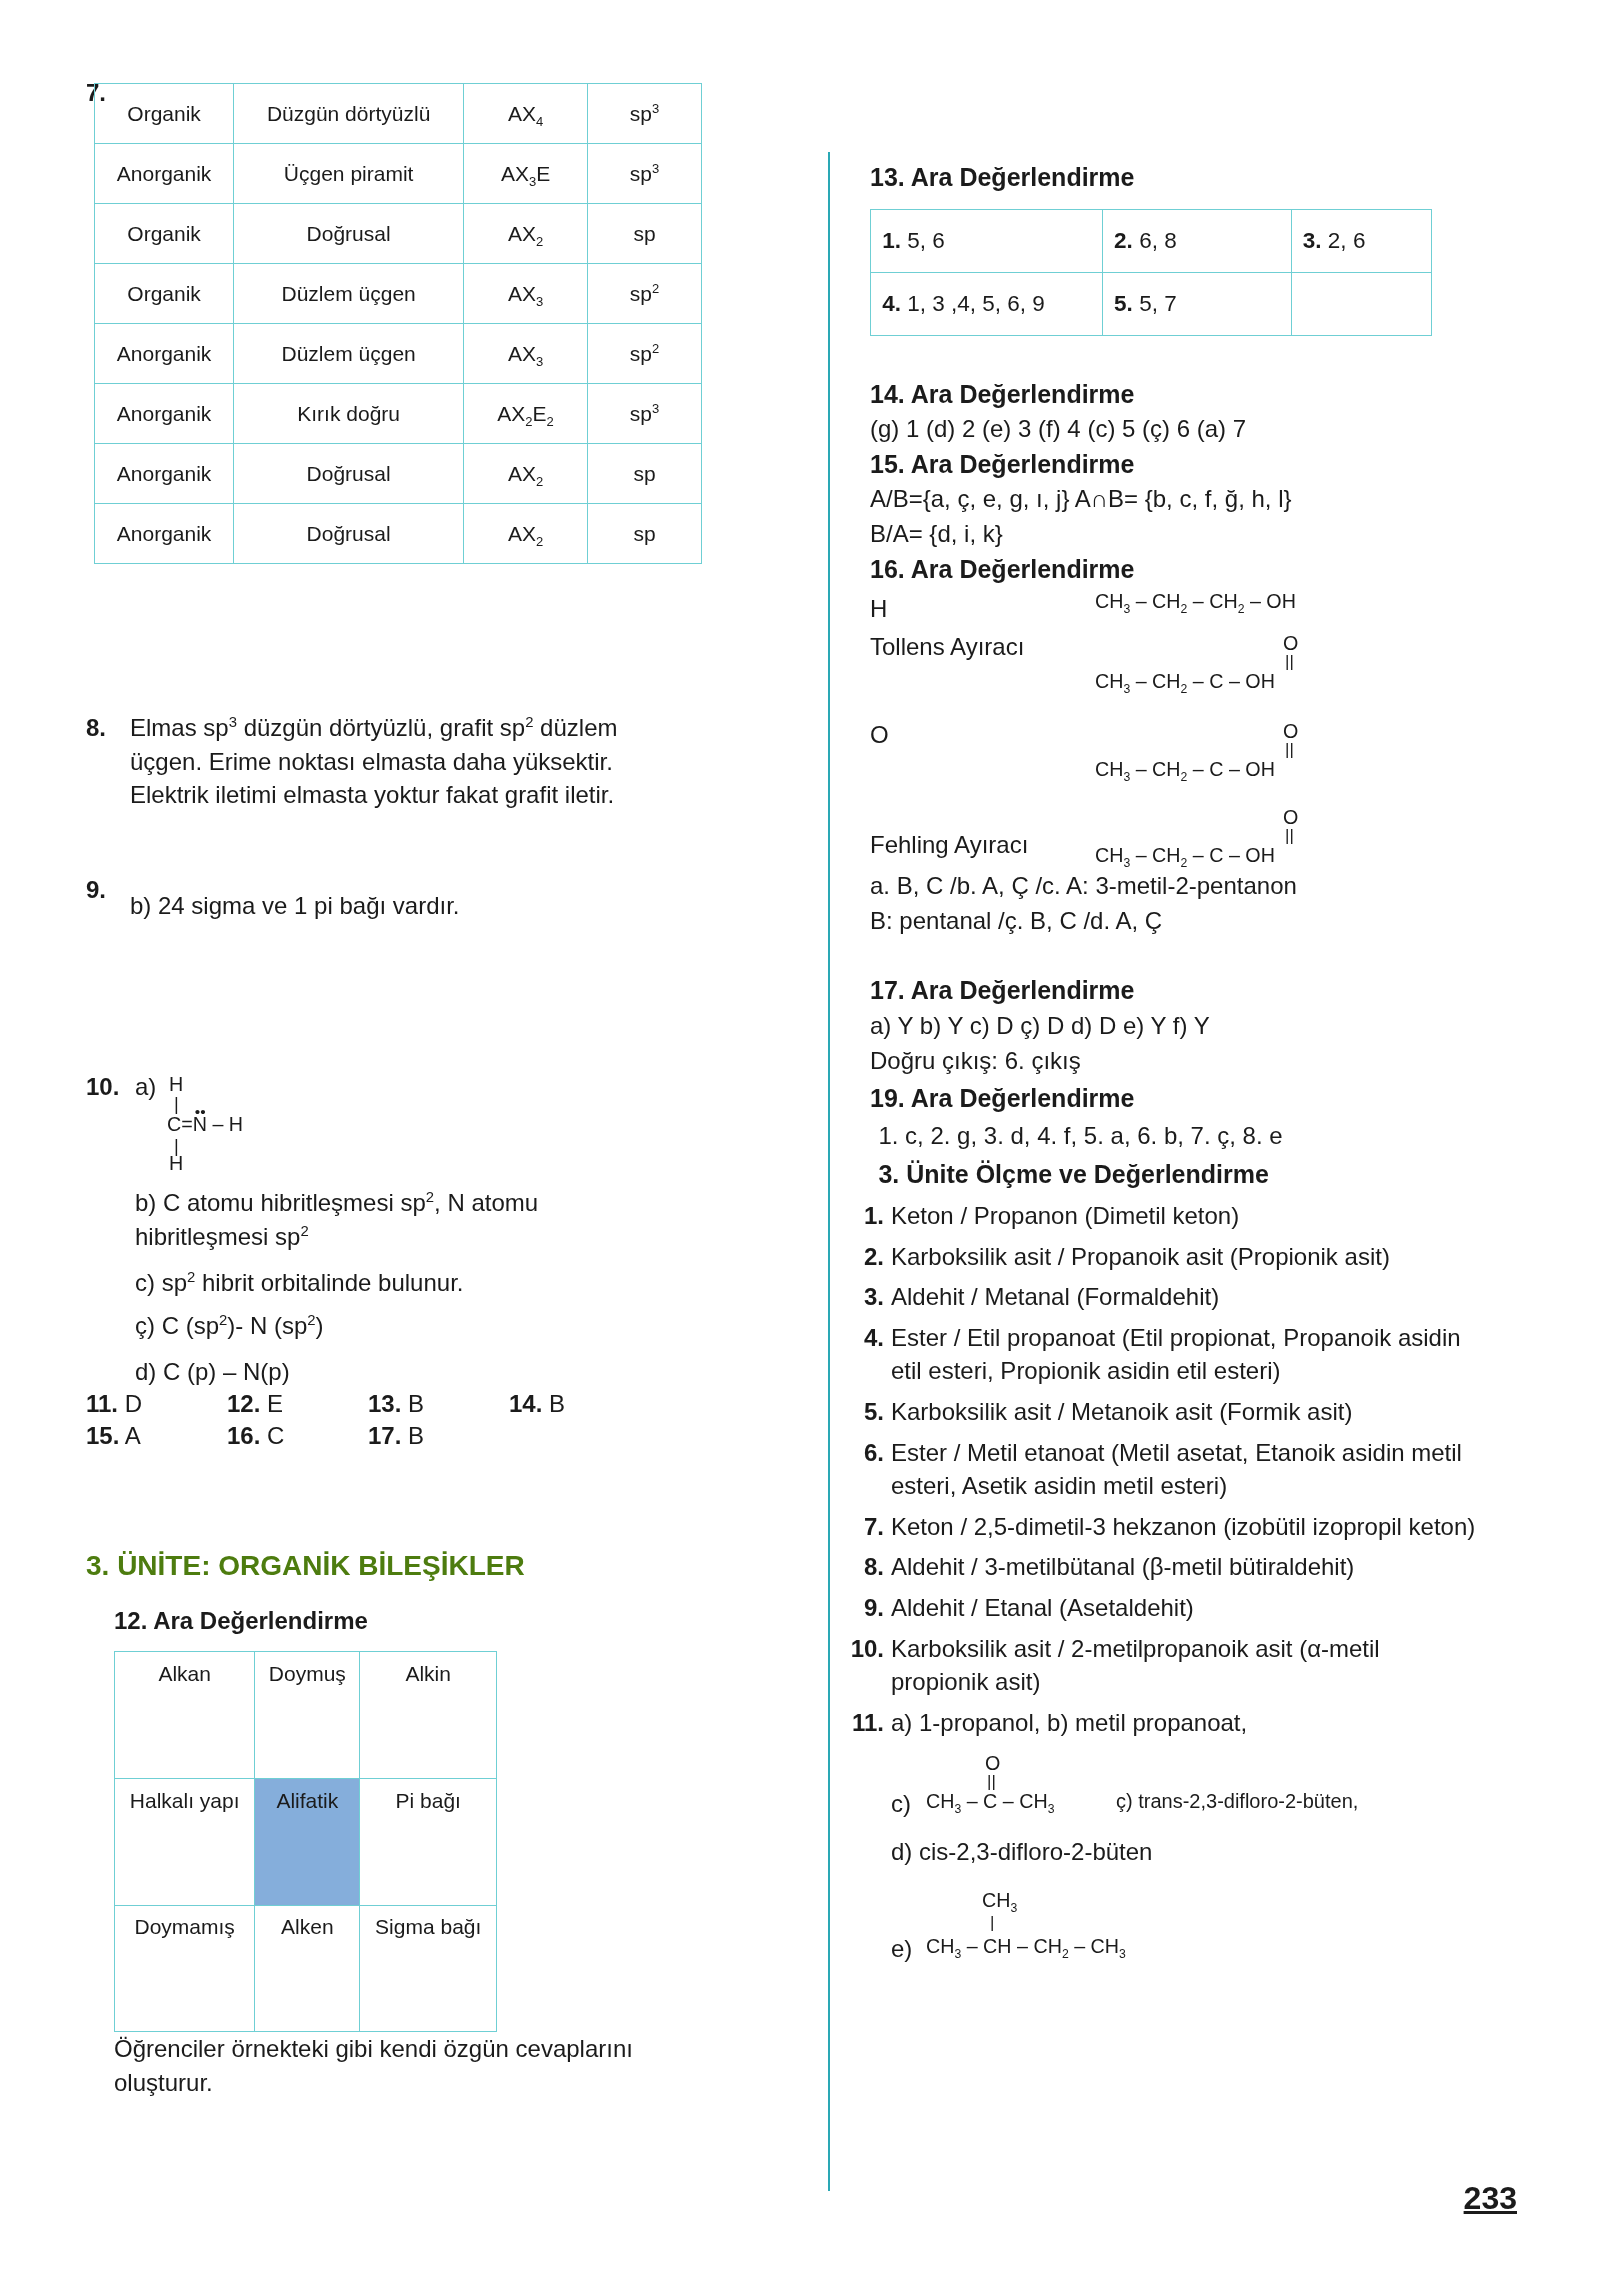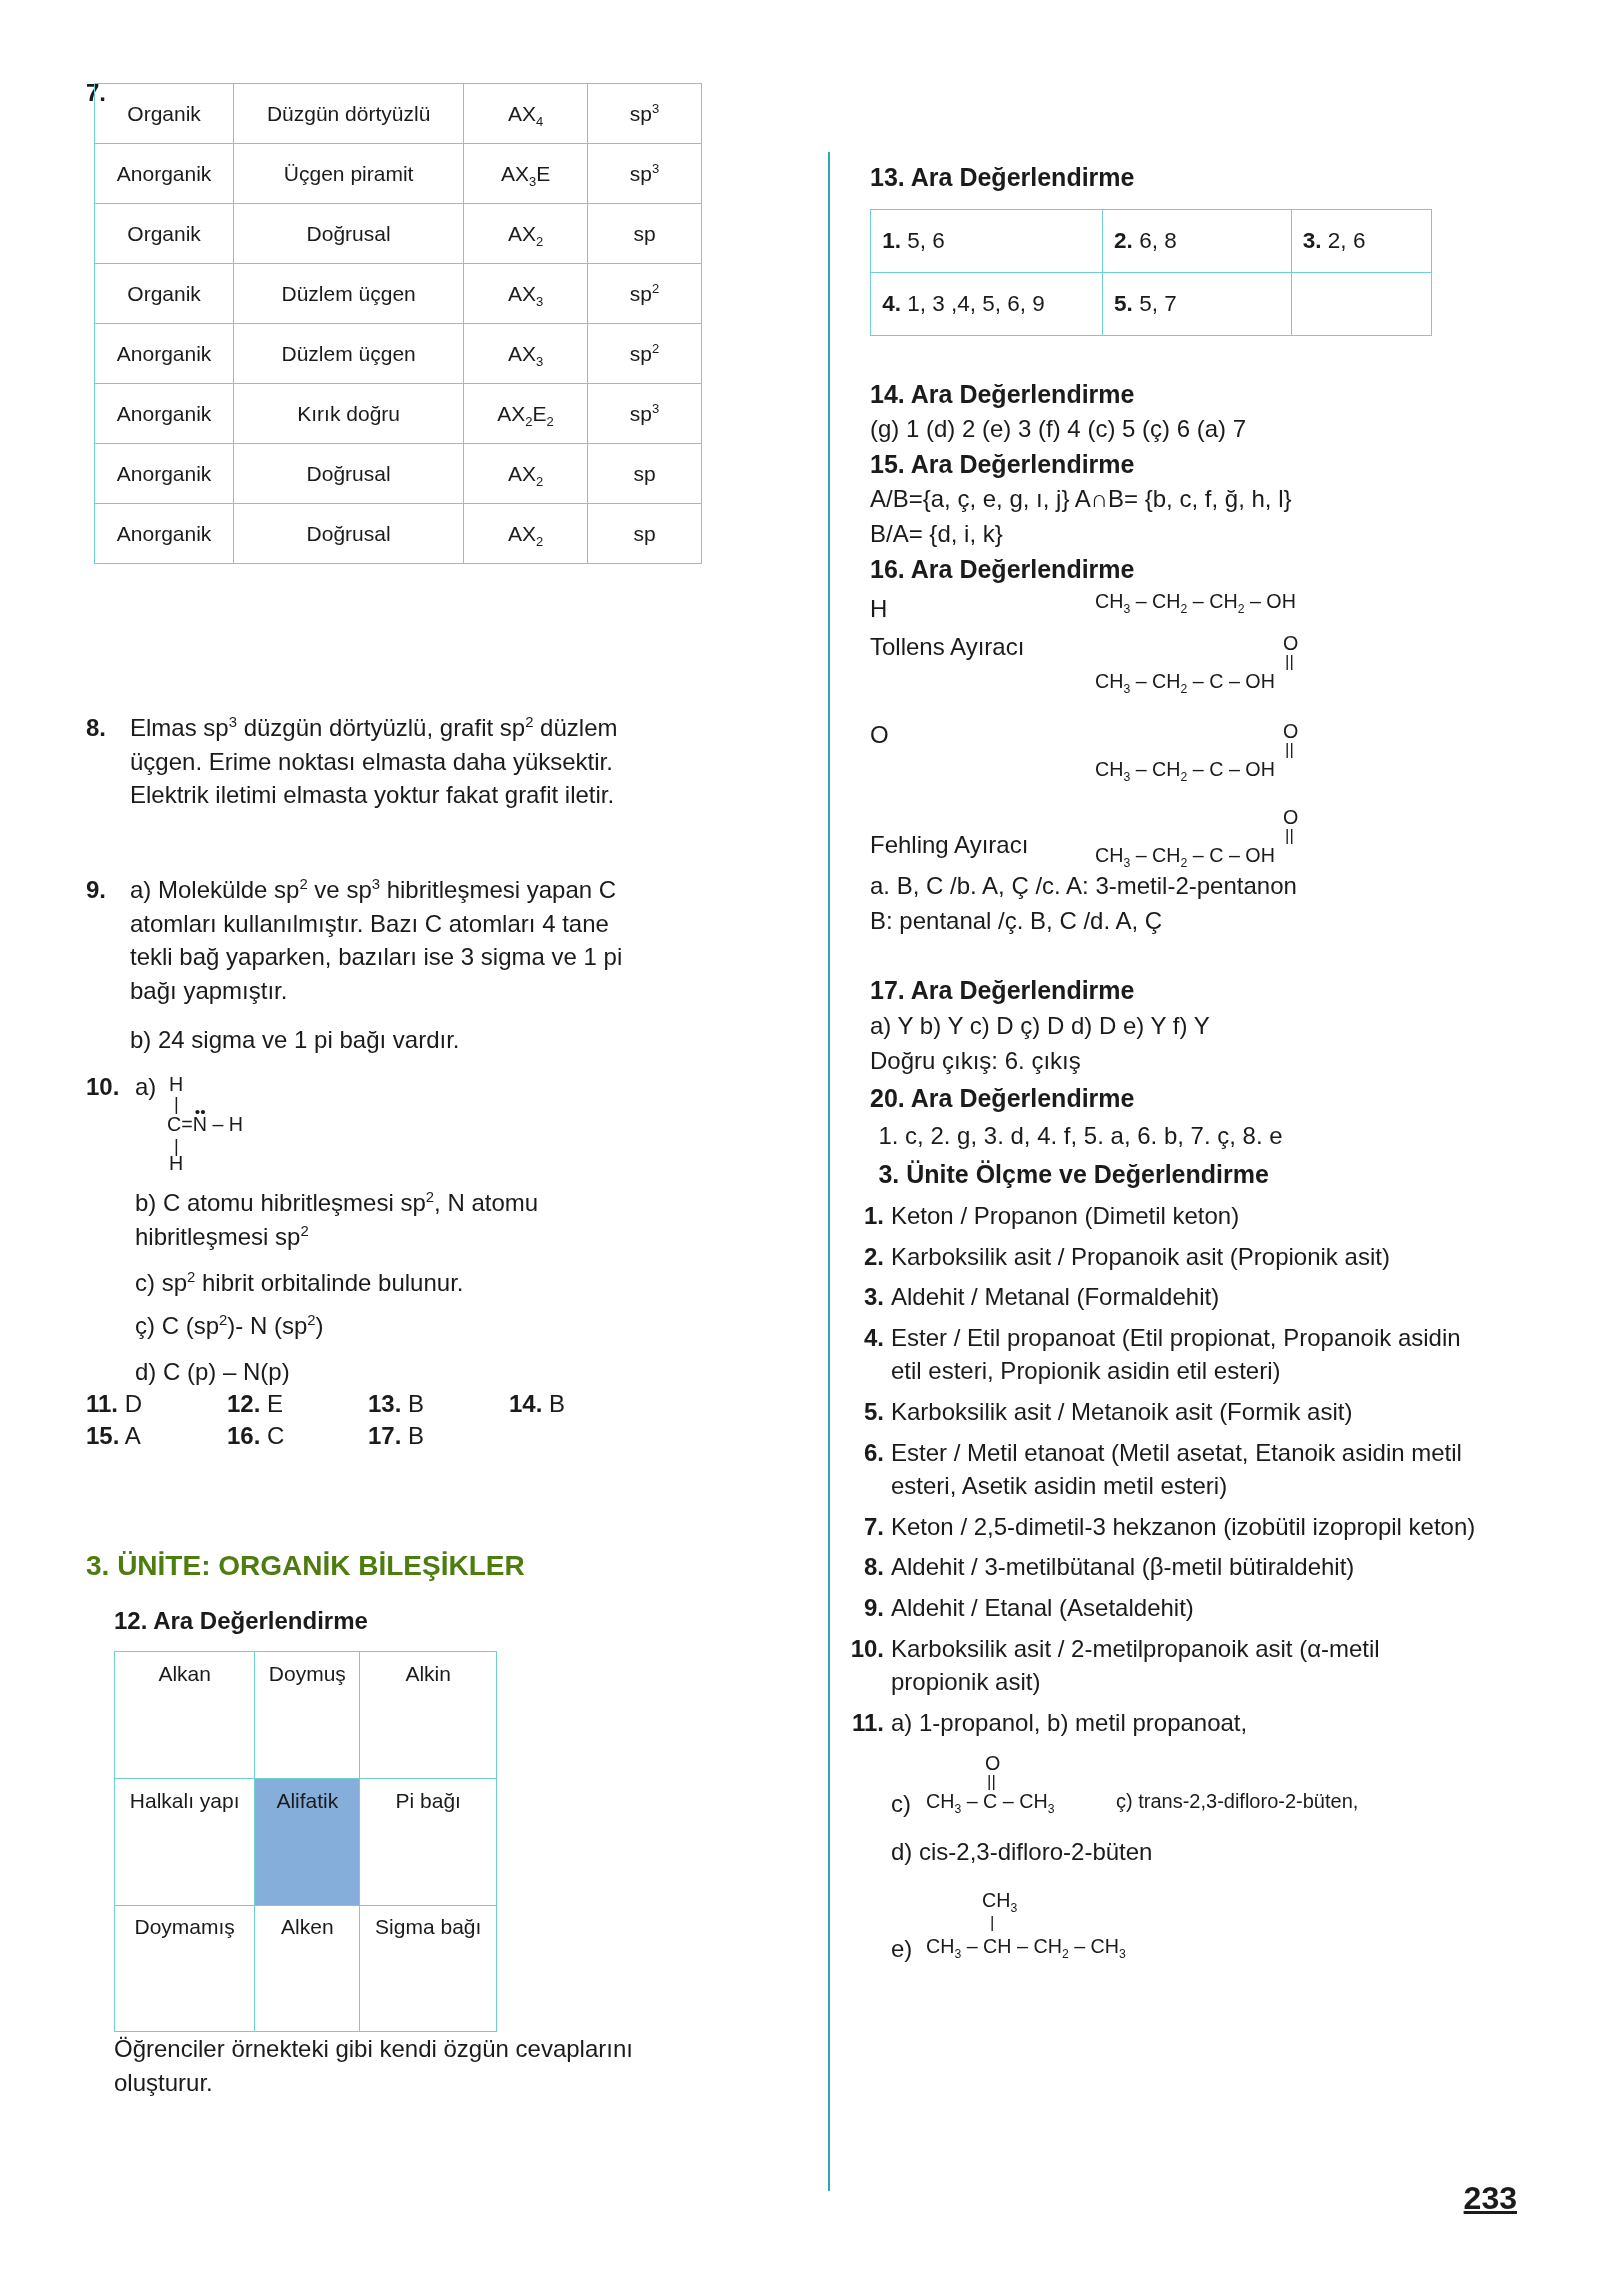--- a/index.html
+++ b/index.html
@@ -141,21 +141,20 @@
     <div class="numrow" style="position:absolute;left:-70px;top:711px;width:562px;">
       <div class="num">8.</div>
       <div class="body">
         <span>Elmas sp</span><sup>3</sup><span> düzgün dörtyüzlü, grafit sp</span><sup>2</sup><span> düzlem üçgen. Erime noktası elmasta daha yüksektir. Elektrik iletimi elmasta yoktur fakat grafit iletir.</span>
       </div>
     </div>
 
     <div class="numrow" style="position:absolute;left:-70px;top:873px;width:569px;">
       <div class="num">9.</div>
       <div class="body">
-        <div><span>a) Molekülde sp</span><sup>2</sup><span> ve sp</span><sup>3</sup><span> hibritleşmesi yapan C atomları kullanılmıştır. Bazı C atomları 4 tane tekli bağ yaparken, bazıları ise 3 sigma ve 1 pi bağı yapmıştır.</span></div>
         <div style="margin-top:15.5px;">b) 24 sigma ve 1 pi bağı vardır.</div>
       </div>
     </div>
 
     <div class="numrow" style="position:absolute;left:-70px;top:1070px;width:569px;">
       <div class="num tight" style="flex:0 0 49px;">10.</div>
       <div class="body">
 
         <div style="position:relative;height:112px;">
           <span style="position:absolute;left:0;top:0;font-size:24px;">a)</span>
@@ -287,21 +286,21 @@
       </div>
     </div>
 
     <div style="position:absolute;left:-14px;top:872px;font-size:24px;">a. B, C /b. A, Ç /c. A: 3-metil-2-pentanon</div>
     <div style="position:absolute;left:-14px;top:907px;font-size:24px;">B: pentanal /ç. B, C /d. A, Ç</div>
 
     <div style="position:absolute;left:-14px;top:976px;font-size:25px;font-weight:bold;">17. Ara Değerlendirme</div>
     <div style="position:absolute;left:-14px;top:1012px;font-size:24px;">a) Y b) Y  c) D ç) D d) D e) Y  f) Y</div>
     <div style="position:absolute;left:-14px;top:1047px;font-size:24px;">Doğru çıkış: 6. çıkış</div>
 
-    <div style="position:absolute;left:-14px;top:1084px;font-size:25px;font-weight:bold;">20. Ara Değerlendirme</div>
+    <div style="position:absolute;left:-14px;top:1084px;font-size:25px;font-weight:bold;">19. Ara Değerlendirme</div>
     <div style="position:absolute;left:-5.6px;top:1122px;font-size:24px;">1. c, 2. g, 3. d, 4. f, 5. a, 6. b, 7. ç, 8. e</div>
 
     <div style="position:absolute;left:-5.6px;top:1160px;font-size:25px;font-weight:bold;">3. Ünite Ölçme ve Değerlendirme</div>
 
     <div style="position:absolute;left:-35px;top:1199px;width:633px;">
       <div class="numrow">
         <div class="num" style="flex:0 0 35px;text-align:right;padding-right:7px;">1.</div>
         <div class="body">Keton / Propanon (Dimetil keton)</div>
       </div>
       <div class="numrow">

